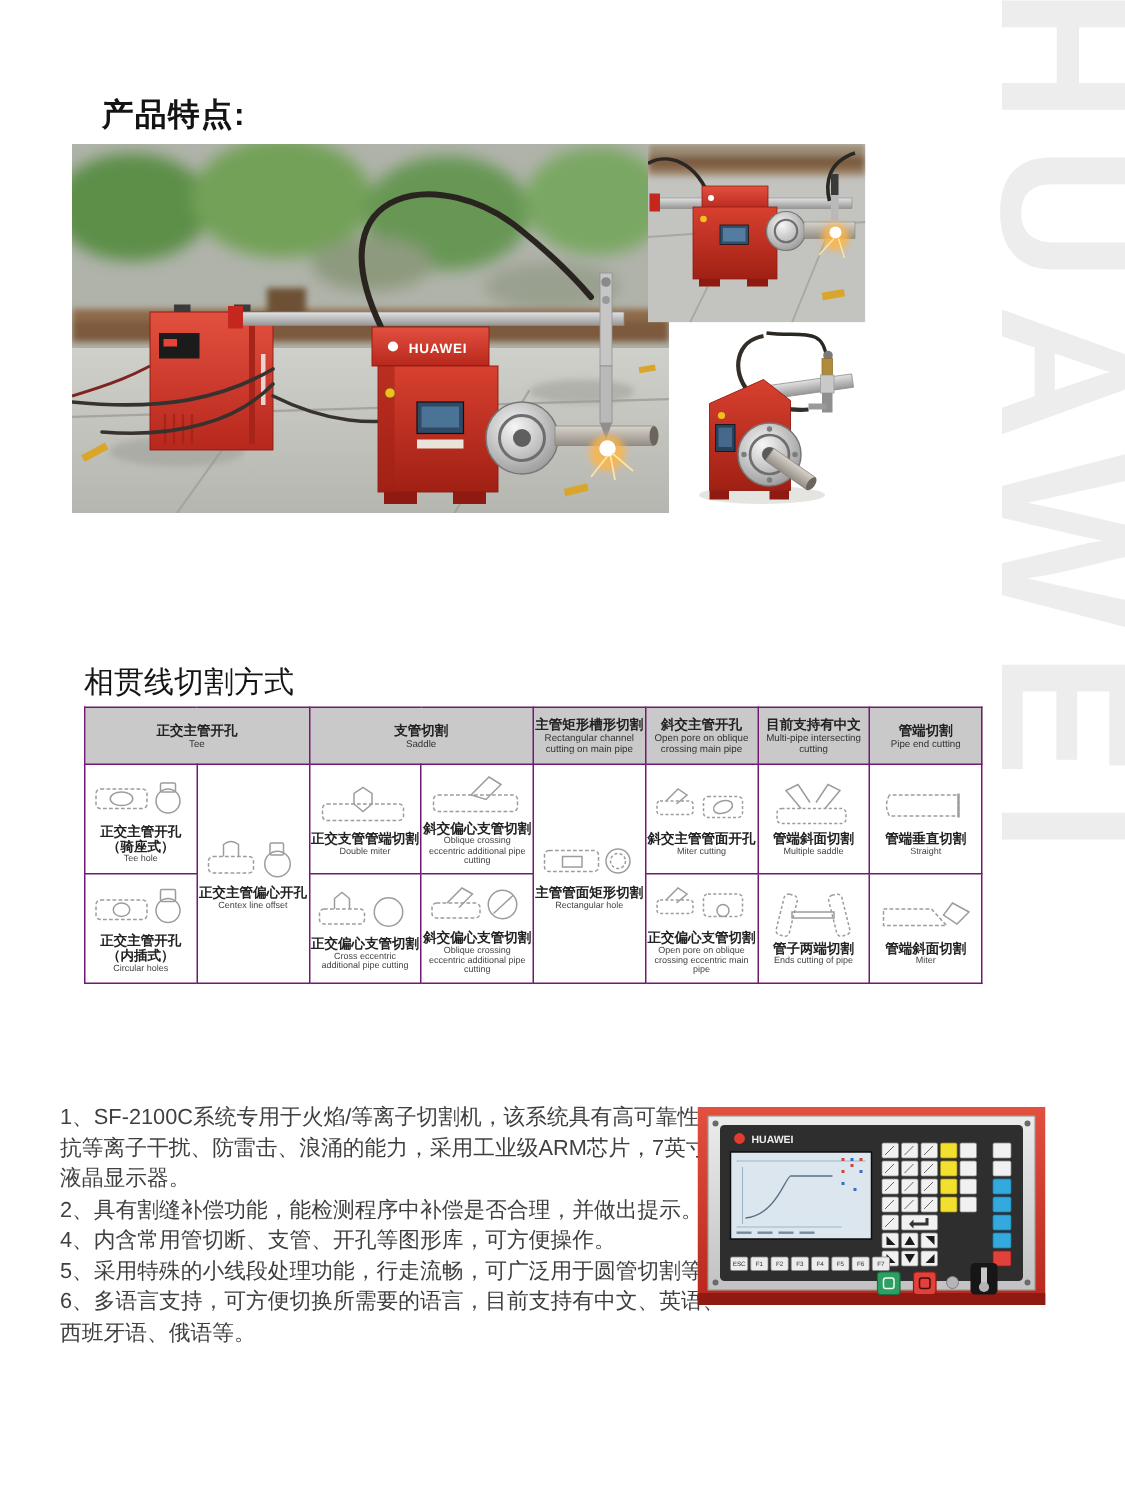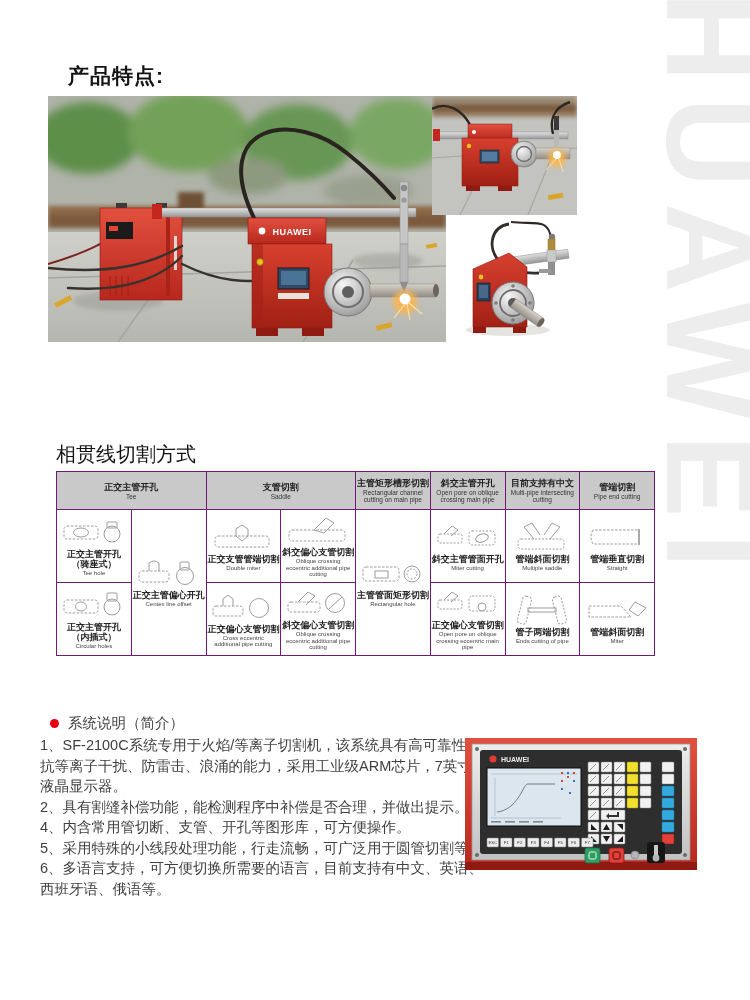--- a/index.html
+++ b/index.html
@@ -465,21 +465,20 @@
               </svg>
               </div>
             <span class="cz">管端斜面切割</span>
             <span class="ce">Miter</span>
             </td>
         </tr>
       </tbody>
     </table>
   </div>
 
-  <p class="sys-head"><span class="dot" style="margin-left:10px"></span><span>系统说明（简介）</span></p>
   <div class="sys-list">
     <p>1、SF-2100C系统专用于火焰/等离子切割机，该系统具有高可靠性、
 抗等离子干扰、防雷击、浪涌的能力，采用工业级ARM芯片，7英寸
 液晶显示器。</p>
     <p>2、具有割缝补偿功能，能检测程序中补偿是否合理，并做出提示。</p>
     <p>4、内含常用管切断、支管、开孔等图形库，可方便操作。</p>
     <p>5、采用特殊的小线段处理功能，行走流畅，可广泛用于圆管切割等。</p>
     <p>6、多语言支持，可方便切换所需要的语言，目前支持有中文、英语、
 西班牙语、俄语等。</p>
   </div>

